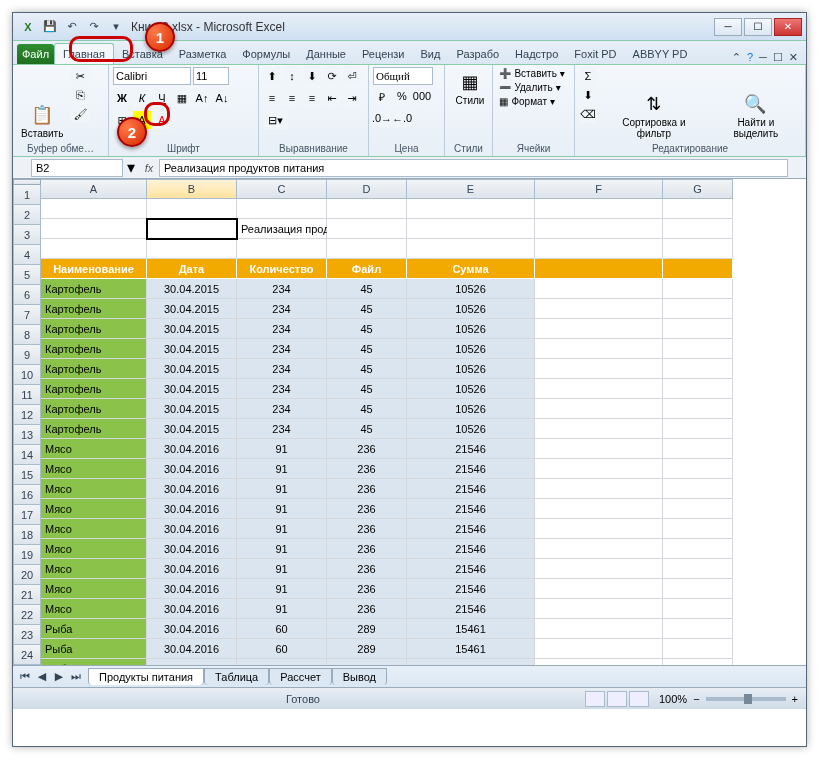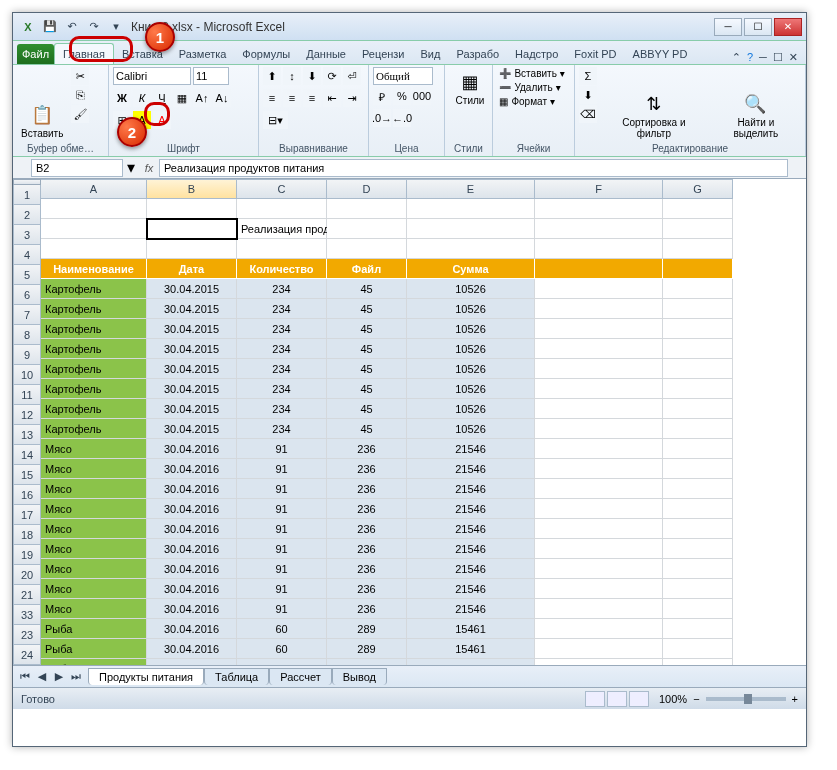--- a/index.html
+++ b/index.html
@@ -67,21 +67,21 @@
 .data-row .colA { background:#8bc34a; }
 .data-row .colB,.data-row .colC,.data-row .colD,.data-row .colE { background:#dbe5ef; }
 .active-cell { outline:2px solid #000; outline-offset:-1px; background:#fff!important; position:relative; z-index:2;}
 
 .sheet-tabs { height:22px; background:linear-gradient(#e8eff8,#dbe7f3); display:flex; align-items:center; border-top:1px solid #9ab; font-size:11px; }
 .sheet-nav { display:flex; gap:1px; padding:0 4px; }
 .sheet-nav span { width:16px; height:16px; display:flex; align-items:center; justify-content:center; cursor:pointer; color:#345; }
 .sheet-tab { padding:2px 10px; border:1px solid #9ab; border-bottom:none; background:#fff; cursor:pointer; border-radius:0 0 4px 4px; margin-top:-1px;}
 .sheet-tab.inactive { background:#dbe7f3; }
 
-.statusbar { height:22px; background:linear-gradient(#e8eef4,#cfdbe8); display:flex; align-items:center; border-top:1px solid #9ab; font-size:11px; padding:0 8px; }
+.statusbar { height:22px; background:linear-gradient(#e8eef4,#cfdbe8); display:flex; align-items:center; border-top:1px solid #9ab; font-size:11px; padding:0 8px;text-align:center; }
 .status-left { flex:1; color:#345; }
 .view-btns { display:flex; gap:2px; }
 .view-btn { width:20px; height:16px; border:1px solid #abc; background:#eef; cursor:pointer; }
 .zoom { display:flex; align-items:center; gap:6px; margin-left:10px; }
 .zoom-slider { width:80px; height:4px; background:#abc; position:relative; }
 .zoom-thumb { position:absolute; left:38px; top:-3px; width:8px; height:10px; background:#789; cursor:pointer; }
 
 .callout { position:absolute; width:30px; height:30px; border-radius:50%; background:radial-gradient(circle at 30% 30%,#ff7a4a,#d92a00); border:2px solid #a00; box-shadow:0 2px 4px rgba(0,0,0,0.4); display:flex; align-items:center; justify-content:center; color:#fff; font-weight:bold; font-size:15px; z-index:100; }
 .callout-ring { position:absolute; border:3px solid #c00; border-radius:10px; z-index:99; pointer-events:none; }
 </style>
@@ -280,21 +280,21 @@
           <div class="rowhdr">12</div>
           <div class="rowhdr">13</div>
           <div class="rowhdr">14</div>
           <div class="rowhdr">15</div>
           <div class="rowhdr">16</div>
           <div class="rowhdr">17</div>
           <div class="rowhdr">18</div>
           <div class="rowhdr">19</div>
           <div class="rowhdr">20</div>
           <div class="rowhdr">21</div>
-          <div class="rowhdr">33</div>
+          <div class="rowhdr">22</div>
           <div class="rowhdr">23</div>
           <div class="rowhdr">24</div>
         </div>
     </div>
     <div class="cols">
       <div class="colhdrs">
         <div class="colhdr colA">A</div>
         <div class="colhdr colB B">B</div>
         <div class="colhdr colC">C</div>
         <div class="colhdr colD">D</div>

